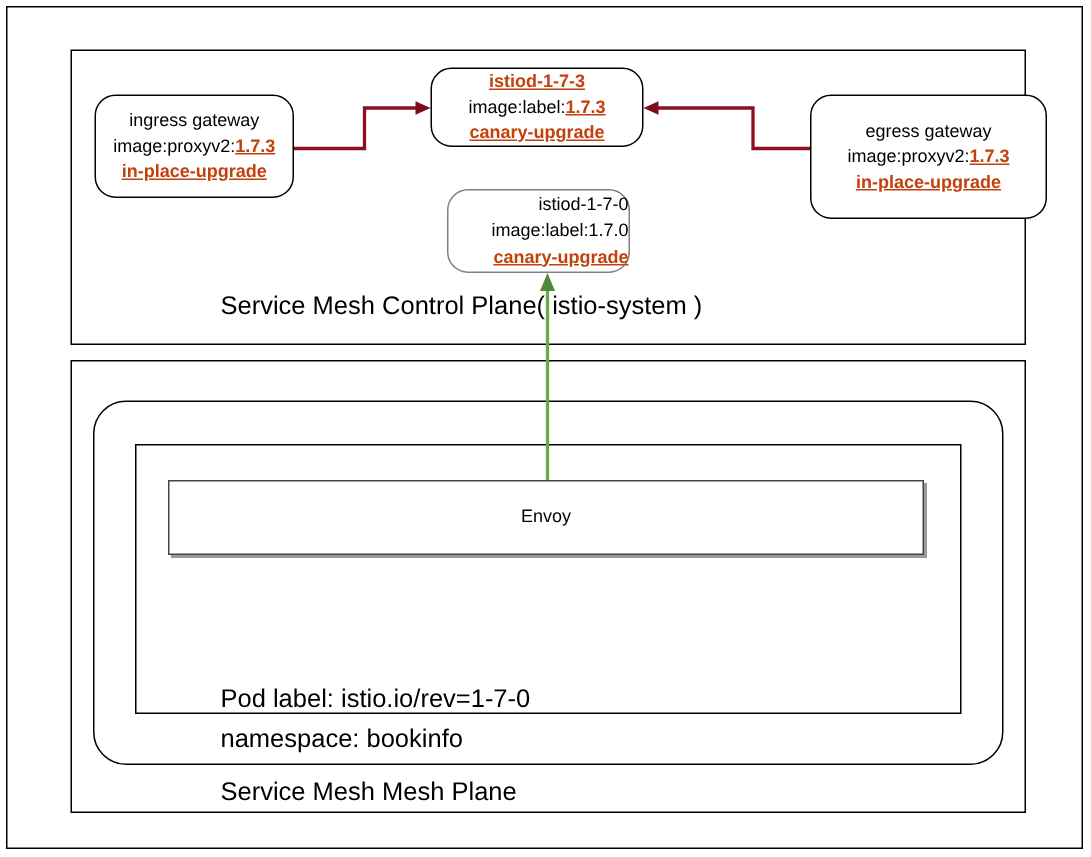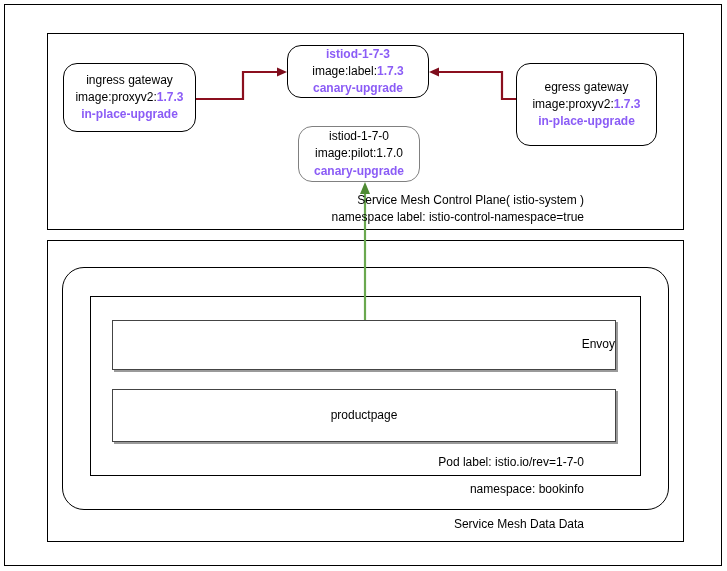--- a/index.html
+++ b/index.html
@@ -41,25 +41,25 @@
     align-items: center;
     justify-content: center;
     text-align: center;
     font-size: 12px;
     color: #000000;
     line-height: 1.42;
   }
   .node.gray-border { border-color: #808080; }
 
   #ingress-gateway { left: 63px;  top: 63px; width: 133px; height: 69px; }
-  #egress-gateway  { left: 516px; top: 63px; width: 141px; height: 83px; }
+  #egress-gateway  { left: 540px; top: 63px; width: 158px; height: 83px; }
   #istiod-173      { left: 287px; top: 45px; width: 142px; height: 53px; }
-  #istiod-170      { left: 298px; top: 126px; width: 122px; height: 56px; }
+  #istiod-170      { left: 298px; top: 126px; width: 122px; height: 56px; align-items: flex-end; }
 
-  .maroon { color: #8b5cf6; font-weight: bold; }
+  .maroon { color: #c2410c; font-weight: bold; text-decoration: underline; }
   .b { font-weight: normal; }
 
   
   #namespace-box {
     left: 62px; top: 267px; width: 607px; height: 243px;
     border: 1px solid #000000; border-radius: 22px; background: #ffffff;
   }
   #pod-box {
     left: 90px; top: 296px; width: 551px; height: 180px;
     border: 1px solid #000000; background: #ffffff;
@@ -70,27 +70,27 @@
     box-shadow: 2px 2px 0 0 #9a9a9a;
     display: flex;
     flex-direction: column;
     align-items: center;
     justify-content: center;
     text-align: center;
     font-size: 12px;
     color: #000000;
     line-height: 1.45;
   }
-  #envoy-box       { left: 112px; top: 320px; width: 504px; height: 50px; align-items: flex-end; }
+  #envoy-box       { left: 112px; top: 320px; width: 504px; height: 50px; }
   #productpage-box { left: 112px; top: 389px; width: 504px; height: 53px; }
 
   
   .caption {
-    text-align: right;
-    font-size: 12px;
+    text-align: left;
+    font-size: 17px;
     color: #000000;
     line-height: 1.45;
   }
   #control-plane-caption { left: 147px; top: 192px; width: 437px; }
   #pod-label-caption     { left: 147px; top: 454px; width: 437px; }
   #namespace-caption     { left: 147px; top: 481px; width: 437px; }
   #data-plane-caption    { left: 147px; top: 516px; width: 437px; }
 
   svg#wires { position: absolute; left: 0; top: 0; width: 727px; height: 571px; pointer-events: none; }
 </style>
@@ -139,42 +139,38 @@
   </div>
 
   <div class="abs node" id="istiod-173">
     <div class="maroon">istiod-1-7-3</div>
     <div><span class="b">image</span><span>:label:</span><span class="maroon">1.7.3</span></div>
     <div class="maroon">canary-upgrade</div>
   </div>
 
   <div class="abs node gray-border" id="istiod-170">
     <div>istiod-1-7-0</div>
-    <div><span class="b">image</span><span>:pilot:1.7.0</span></div>
+    <div><span class="b">image</span><span>:label:1.7.0</span></div>
     <div class="maroon">canary-upgrade</div>
   </div>
 
   <div class="abs caption" id="control-plane-caption">
     <div class="b">Service Mesh Control Plane( istio-system )</div>
-    <div><span class="b">namespace label:</span><span> istio-control-namespace=true</span></div>
   </div>
 
   <div class="abs plain-box" id="envoy-box">
     <div>Envoy</div>
   </div>
 
-  <div class="abs plain-box" id="productpage-box">
-    <div>productpage</div>
-  </div>
 
   <div class="abs caption" id="pod-label-caption">
     <div><span class="b">Pod label:</span><span> istio.io/rev=1-7-0</span></div>
   </div>
 
   <div class="abs caption" id="namespace-caption">
     <div>namespace: bookinfo</div>
   </div>
 
   <div class="abs caption" id="data-plane-caption">
-    <div class="b">Service Mesh Data Data</div>
+    <div class="b">Service Mesh Mesh Plane</div>
   </div>
 
 </div>
 
 </body></html>

